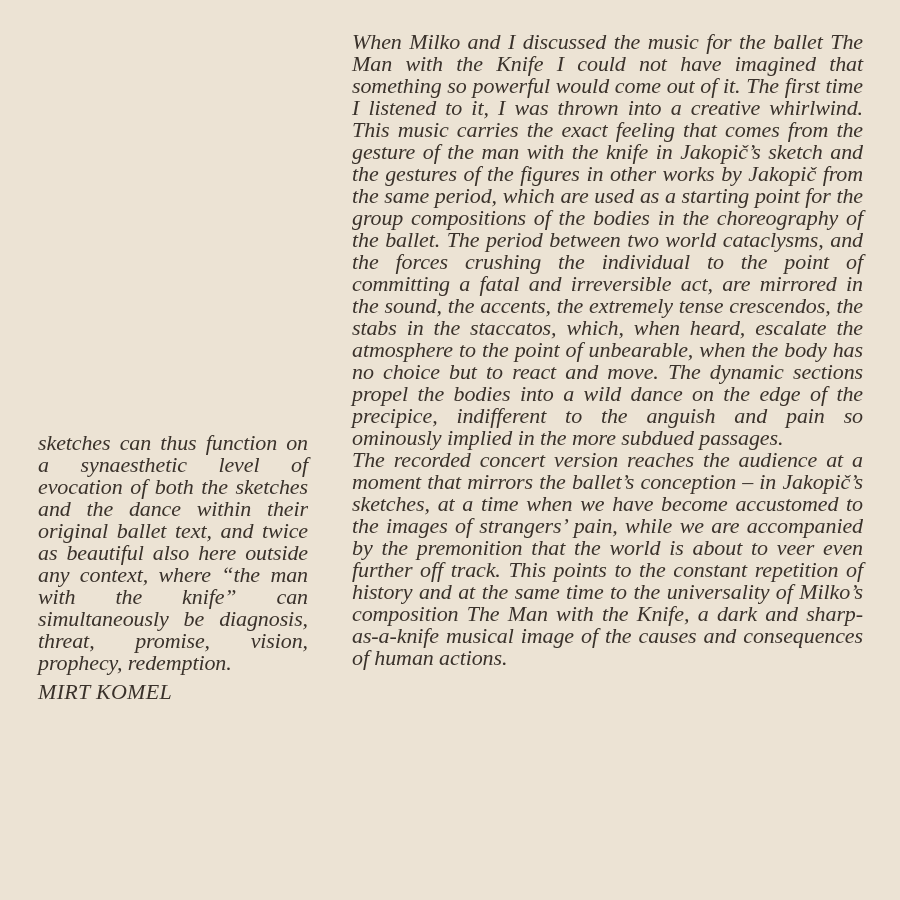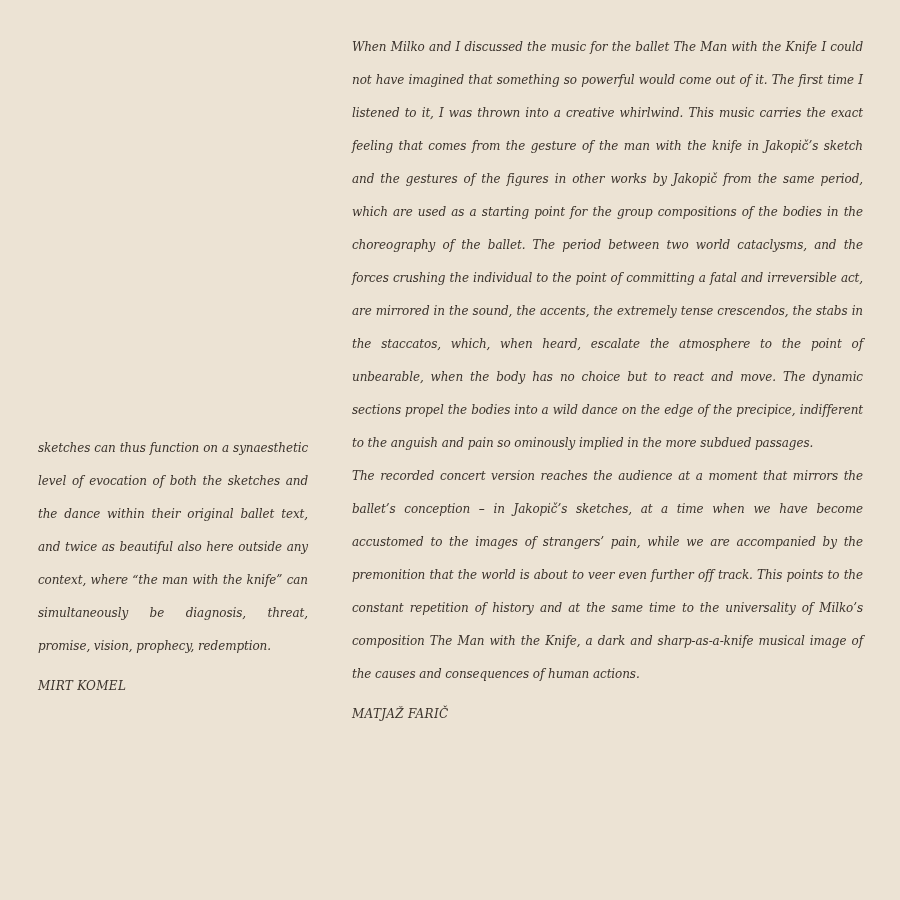--- a/index.html
+++ b/index.html
@@ -16,24 +16,25 @@
       overflow: hidden;
     }
     .page {
       position: relative;
       width: 900px;
       height: 900px;
     }
     .column {
       position: absolute;
       text-align: justify;
-      font-size: 12px;
-      line-height: 33px;
+      font-size: 22px;
+      line-height: 22px;
       letter-spacing: -0.1px;
       hyphens: auto;
+      font-family: Liberation Serif, serif;
       -webkit-hyphens: auto;
     }
     .column-left {
       left: 38px;
       top: 432px;
       width: 270px;
     }
     .column-right {
       left: 352px;
       top: 31px;
@@ -57,16 +58,15 @@
 <div class="page">
 
   <div class="column column-left">
     <p class="para">sketches can thus function on a synaesthetic level of evocation of both the sketches and the dance within their original ballet text, and twice as beautiful also here outside any context, where “the man with the knife” can simultaneously be diagnosis, threat, promise, vision, prophecy, redemption.</p>
     <p class="para signature">MIRT KOMEL</p>
   </div>
 
   <div class="column column-right">
     <p class="para">When Milko and I discussed the music for the ballet The Man with the Knife I could not have imagined that something so powerful would come out of it. The first time I listened to it, I was thrown into a creative whirlwind. This music carries the exact feeling that comes from the gesture of the man with the knife in Jakopič’s sketch and the gestures of the figures in other works by Jakopič from the same period, which are used as a starting point for the group compositions of the bodies in the choreography of the ballet. The period between two world cataclysms, and the forces crushing the individual to the point of committing a fatal and irreversible act, are mirrored in the sound, the accents, the extremely tense crescendos, the stabs in the staccatos, which, when heard, escalate the atmosphere to the point of unbearable, when the body has no choice but to react and move. The dynamic sections propel the bodies into a wild dance on the edge of the precipice, indifferent to the anguish and pain so ominously implied in the more subdued passages.</p>
     <p class="para">The recorded concert version reaches the audience at a moment that mirrors the ballet’s conception – in Jakopič’s sketches, at a time when we have become accustomed to the images of strangers’ pain, while we are accompanied by the premonition that the world is about to veer even further off track. This points to the constant repetition of history and at the same time to the universality of Milko’s composition The Man with the Knife, a dark and sharp-as-a-knife musical image of the causes and consequences of human actions.</p>
-    <p class="para signature">MATJAŽ FARIČ</p>
   </div>
 
 </div>
 
 </body></html>

